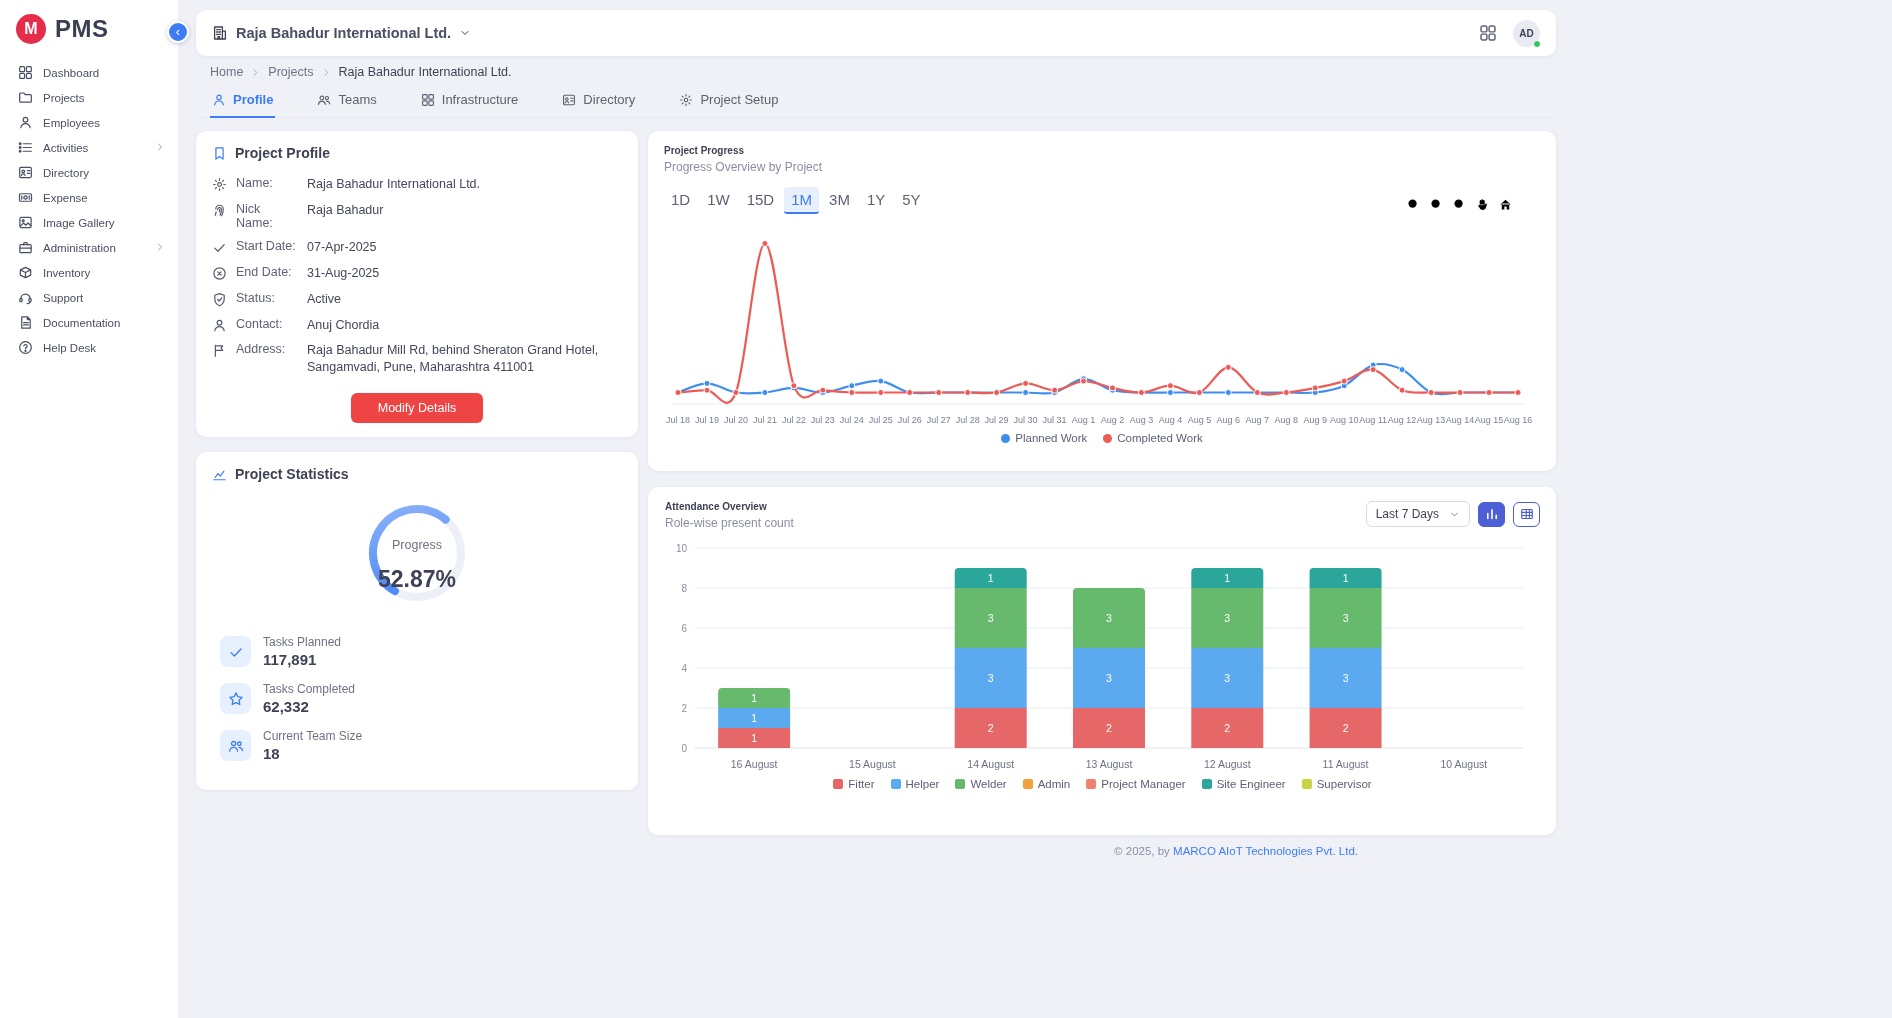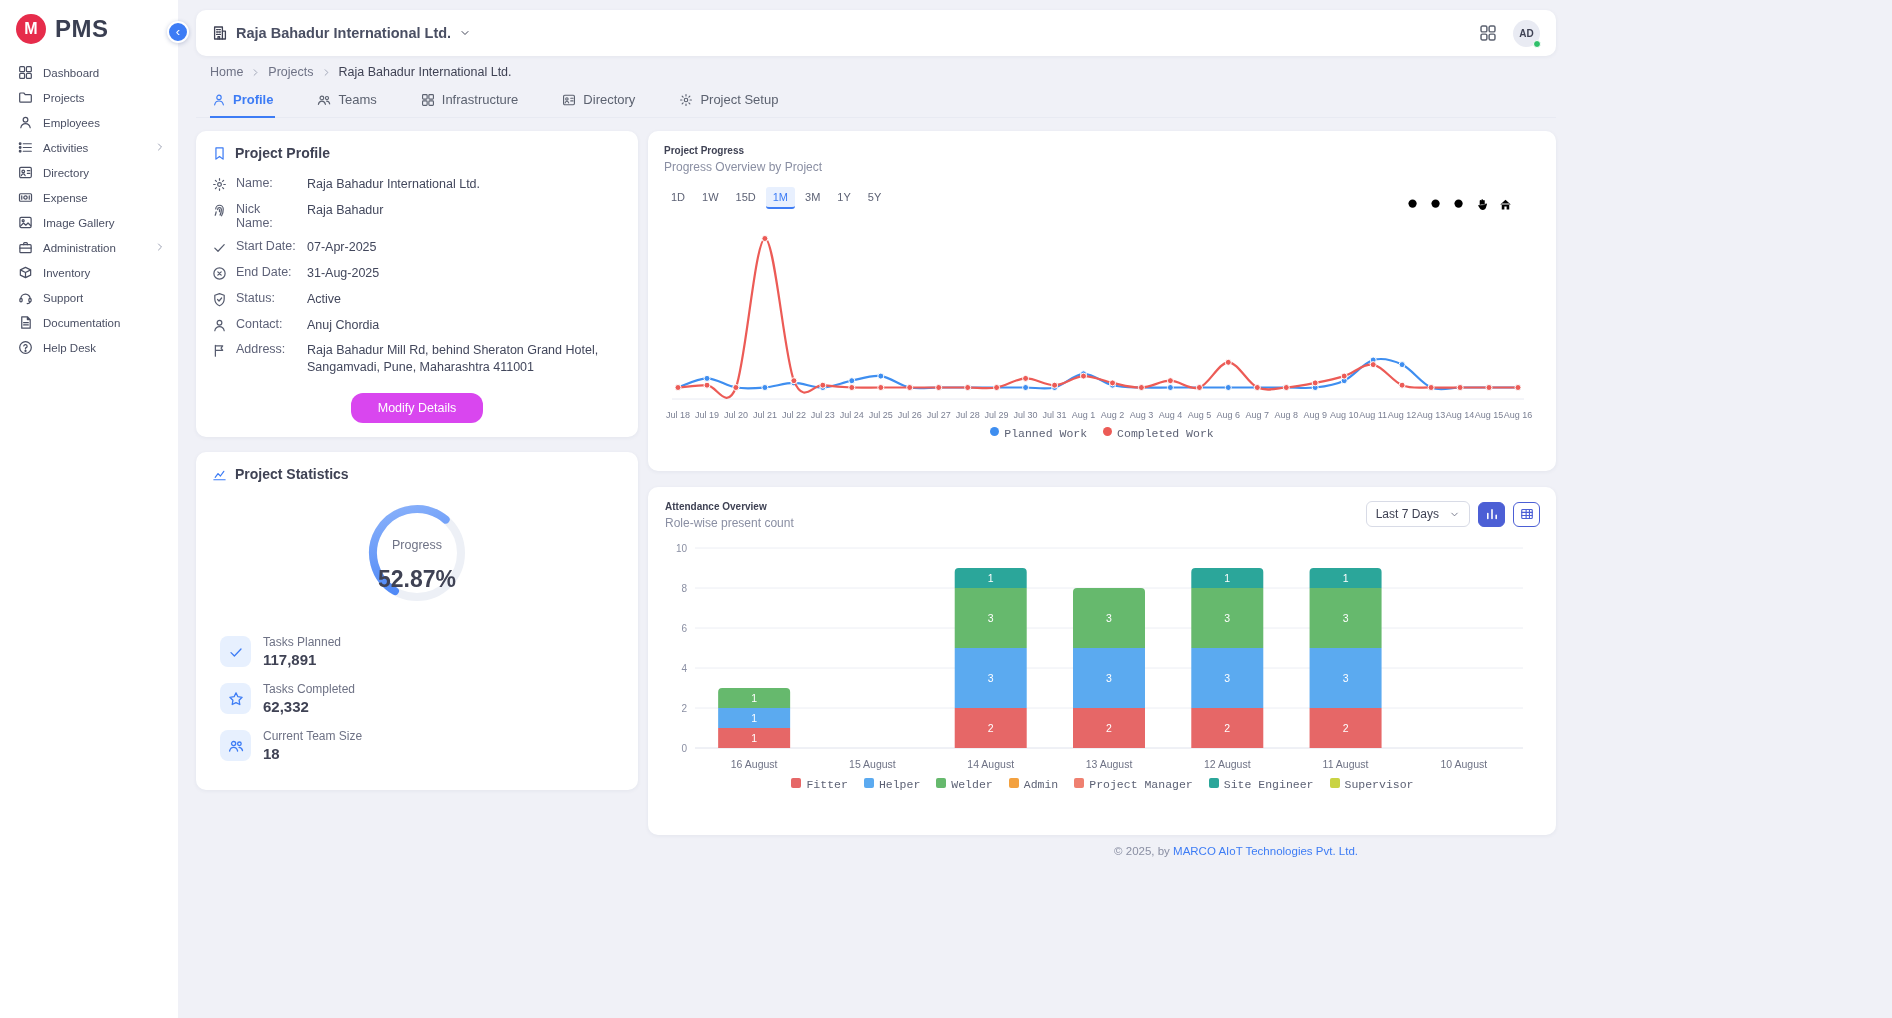--- a/index.html
+++ b/index.html
@@ -64,50 +64,50 @@
   .card-title { display: flex; align-items: center; gap: 8px; font-size: 14px; font-weight: bold; color: #3f4254; margin-bottom: 15px; }
   .card-title .ic { color: #3d7cf5; }
 
   
   .profile-card { min-height: 252px; }
   .field-row { display: flex; align-items: flex-start; gap: 9px; margin-bottom: 9px; font-size: 12.5px; }
   .field-row .ic { color: #555b6e; margin-top: 1px; flex: 0 0 15px; }
   .field-label { flex: 0 0 62px; color: #5e6278; }
   .field-value { color: #42475c; max-width: 318px; line-height: 1.35; }
   .btn-row { display: flex; justify-content: center; margin-top: 17px; }
-  .btn-primary { background: #d946ef; color: #fff; border: none; border-radius: 12px; padding: 8px 27px; font-size: 12.5px; font-family: inherit; cursor: pointer; }
+  .btn-primary { background: #ef4444; color: #fff; border: none; border-radius: 6px; padding: 8px 27px; font-size: 12.5px; font-family: inherit; cursor: pointer; }
 
   
   .stats-card { min-height: 333px; }
   .gauge-wrap { display: flex; justify-content: center; margin-top: 6px; }
   .stats-list { margin-top: 20px; padding-left: 8px; }
   .stat-row { display: flex; align-items: center; gap: 12px; margin-bottom: 14px; }
   .stat-icon { width: 31px; height: 31px; border-radius: 8px; background: #e7f0fe; color: #3d7cf5; display: flex; align-items: center; justify-content: center; }
   .stat-label { font-size: 12px; color: #6e7285; }
   .stat-value { font-size: 15px; font-weight: bold; color: #3f4254; margin-top: 2px; }
 
   
   .progress-card { min-height: 340px; position: relative; }
   .attendance-card { min-height: 348px; padding-left: 17px; }
   .chart-head { display: flex; justify-content: space-between; align-items: flex-start; }
   .chart-title { font-size: 10px; font-weight: bold; color: #3f4254; }
   .chart-subtitle { font-size: 12px; color: #8a8fa3; margin-top: 4px; }
 
   .range-row { display: flex; align-items: center; gap: 3px; margin-top: 13px; }
-  .range-btn { font-size: 11px; color: #5d6275; background: transparent; border: none; padding: 4px 7px; cursor: pointer; font-family: inherit; border-bottom: 2px solid transparent; border-radius: 3px; }
+  .range-btn { font-size: 15px; color: #5d6275; background: transparent; border: none; padding: 4px 7px; cursor: pointer; font-family: inherit; border-bottom: 2px solid transparent; border-radius: 3px; }
   .range-btn.selected { color: #3d7cf5; background: #e8f0fe; border-bottom-color: #3d7cf5; }
 
   .chart-toolbar { position: absolute; right: 20px; top: 66px; display: flex; gap: 8px; color: #6e7285; }
   .tool-btn { width: 15px; height: 15px; cursor: pointer; color: #6e7285; }
 
   .line-chart { width: 868px; height: 212px; margin-top: 4px; display: block; }
   .bar-chart { width: 868px; height: 240px; margin-top: 6px; display: block; }
 
   .legend { display: flex; justify-content: center; align-items: center; gap: 16px; margin-top: 2px; flex-wrap: wrap; }
-  .legend-item { display: flex; align-items: flex-start; gap: 5px; font-size: 11.5px; color: #5d6275; cursor: pointer; font-family: Liberation Mono, monospace; }
+  .legend-item { display: flex; align-items: center; gap: 5px; font-size: 11.5px; color: #5d6275; cursor: pointer; }
   .legend-marker.round { width: 9px; height: 9px; border-radius: 50%; }
   .legend-marker.square { width: 10px; height: 10px; border-radius: 2px; }
 
   .attendance-controls { display: flex; align-items: center; gap: 8px; }
   .select-box { position: relative; display: flex; align-items: center; gap: 10px; border: 1px solid #d8dbe6; border-radius: 6px; padding: 5px 9px; font-size: 12px; color: #3f4254; cursor: pointer; background: #fff; }
   .select-box .ic { color: #6e7285; }
   .toggle-btn { width: 27px; height: 25px; border-radius: 6px; display: flex; align-items: center; justify-content: center; cursor: pointer; border: 1px solid #4c5fd5; background: #fff; color: #4c5fd5; }
   .toggle-btn.active { background: #4c5fd5; color: #fff; }
 
   .footer { margin-top: 10px; font-size: 11.5px; color: #8a8fa3; text-align: right; padding-right: 198px; }

